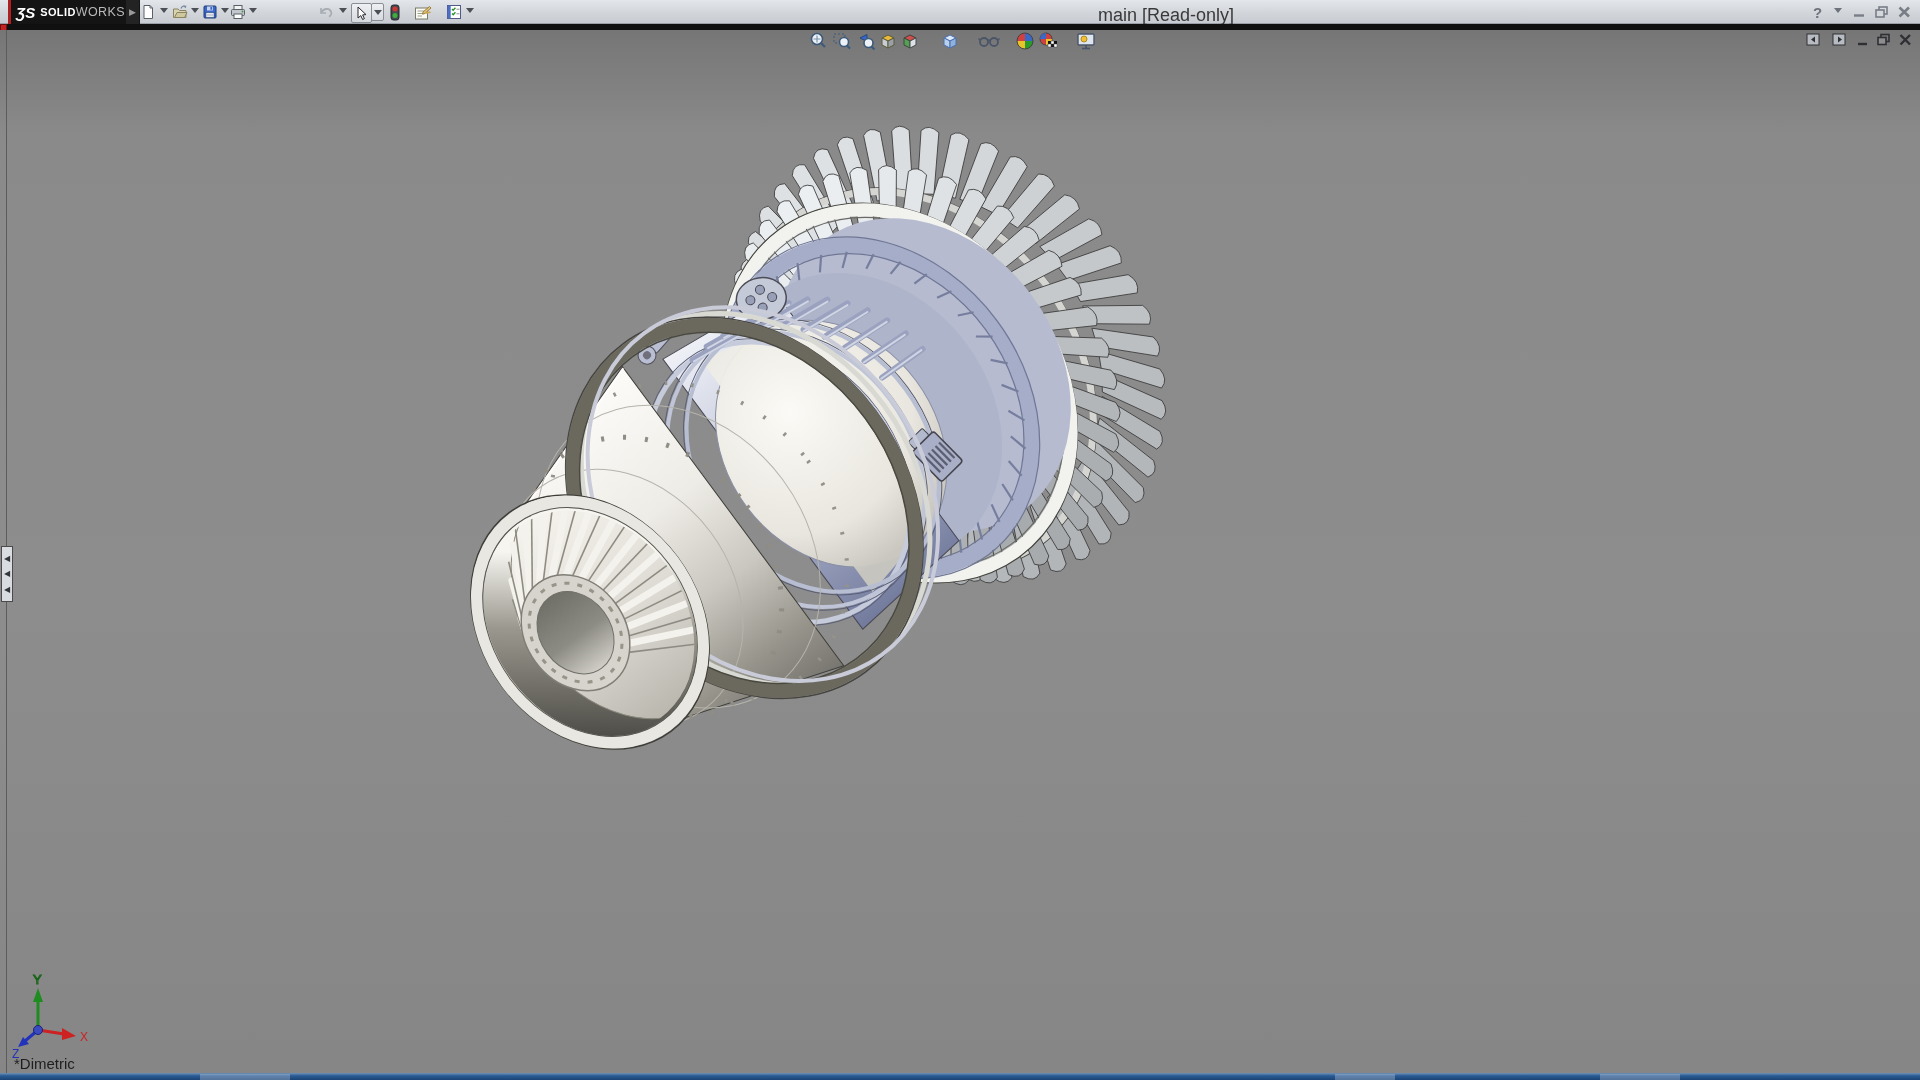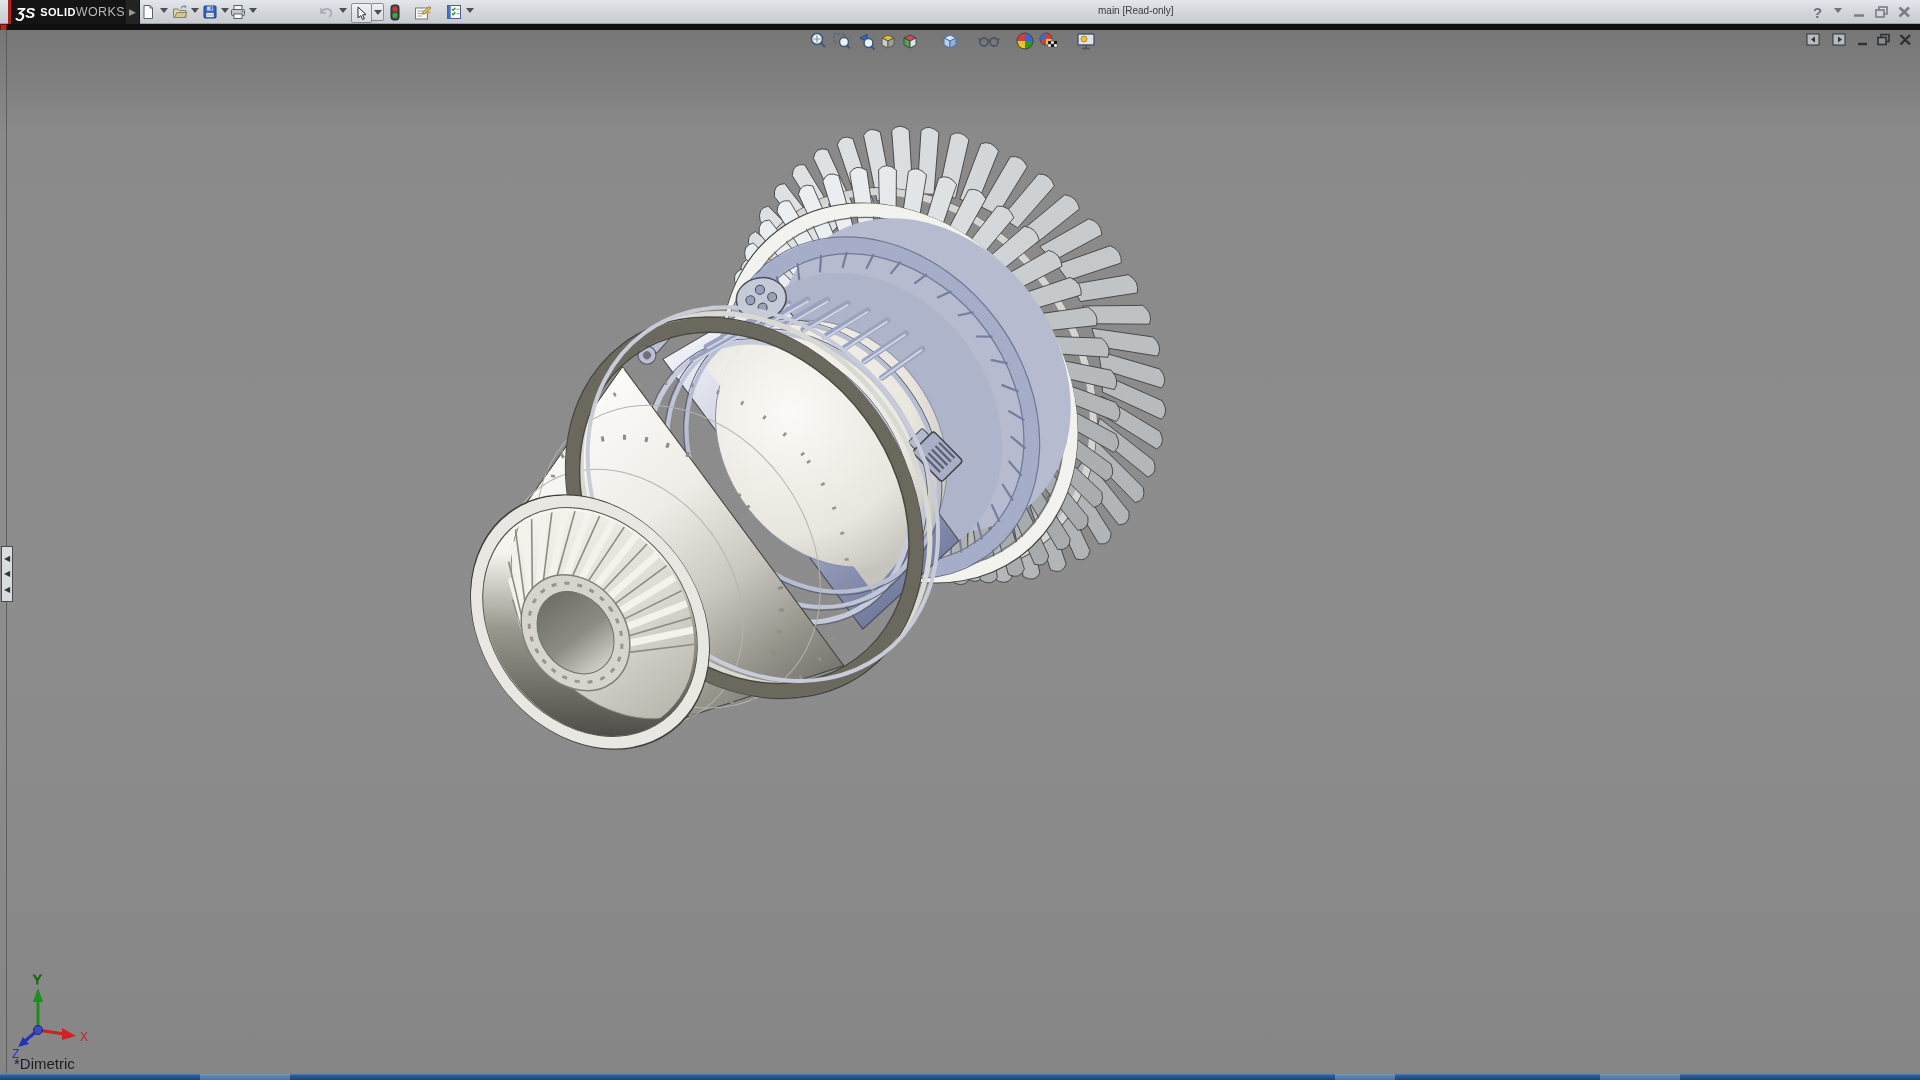--- a/index.html
+++ b/index.html
@@ -15,21 +15,21 @@
   .logolight{color:#b9b9b9;font-weight:normal;font-size:12.5px;letter-spacing:.4px;}
   .logoarrow{position:absolute;left:126px;top:0;width:13px;height:24px;background:#232323;color:#9a9a9a;
     font-size:9px;line-height:24px;text-align:center;}
   .tbtn{position:absolute;top:3px;width:18px;height:18px;display:flex;align-items:center;justify-content:center;}
   .dd{position:absolute;top:8px;width:0;height:0;border-left:4px solid transparent;border-right:4px solid transparent;
       border-top:5px solid #4c4f55;}
   .pressed{border:1px solid #8a8f96;background:linear-gradient(#eef0f3,#d7dadf);border-radius:2px;}
   .ddbox{position:absolute;top:3px;width:13px;height:18px;border:1px solid #8a8f96;border-radius:2px;
       background:linear-gradient(#eef0f3,#d7dadf);box-sizing:border-box;}
   .ddbox:before{content:"";position:absolute;left:2px;top:6px;border-left:4px solid transparent;border-right:4px solid transparent;border-top:5px solid #4c4f55;}
-  .apptitle{position:absolute;top:5px;left:1098px;font-size:10px;color:#3a3a3a;}
+  .apptitle{position:absolute;top:5px;left:1098px;font-size:18px;color:#3a3a3a;}
   .wctl{position:absolute;top:0;height:24px;display:flex;align-items:center;color:#70757e;}
   
   .blackstrip{position:absolute;left:0;top:24px;width:1920px;height:6px;background:#101010;}
   .reddot{position:absolute;left:0;top:24px;width:7px;height:7px;background:#c42222;border:1px solid #6d1010;box-sizing:border-box;}
   
   .viewport{position:absolute;left:0;top:30px;width:1920px;height:1044px;
     background:linear-gradient(#767676,#8a8a8a 10%,#8d8d8d 55%,#868686);}
   .vleftline{position:absolute;left:6px;top:30px;width:1px;height:1044px;background:#5c5c5c;}
   .collapsetab{position:absolute;left:1px;top:546px;width:12px;height:56px;background:#d9dce1;border:1px solid #4a4a4a;
     box-sizing:border-box;display:flex;flex-direction:column;align-items:center;justify-content:space-evenly;cursor:pointer;}

